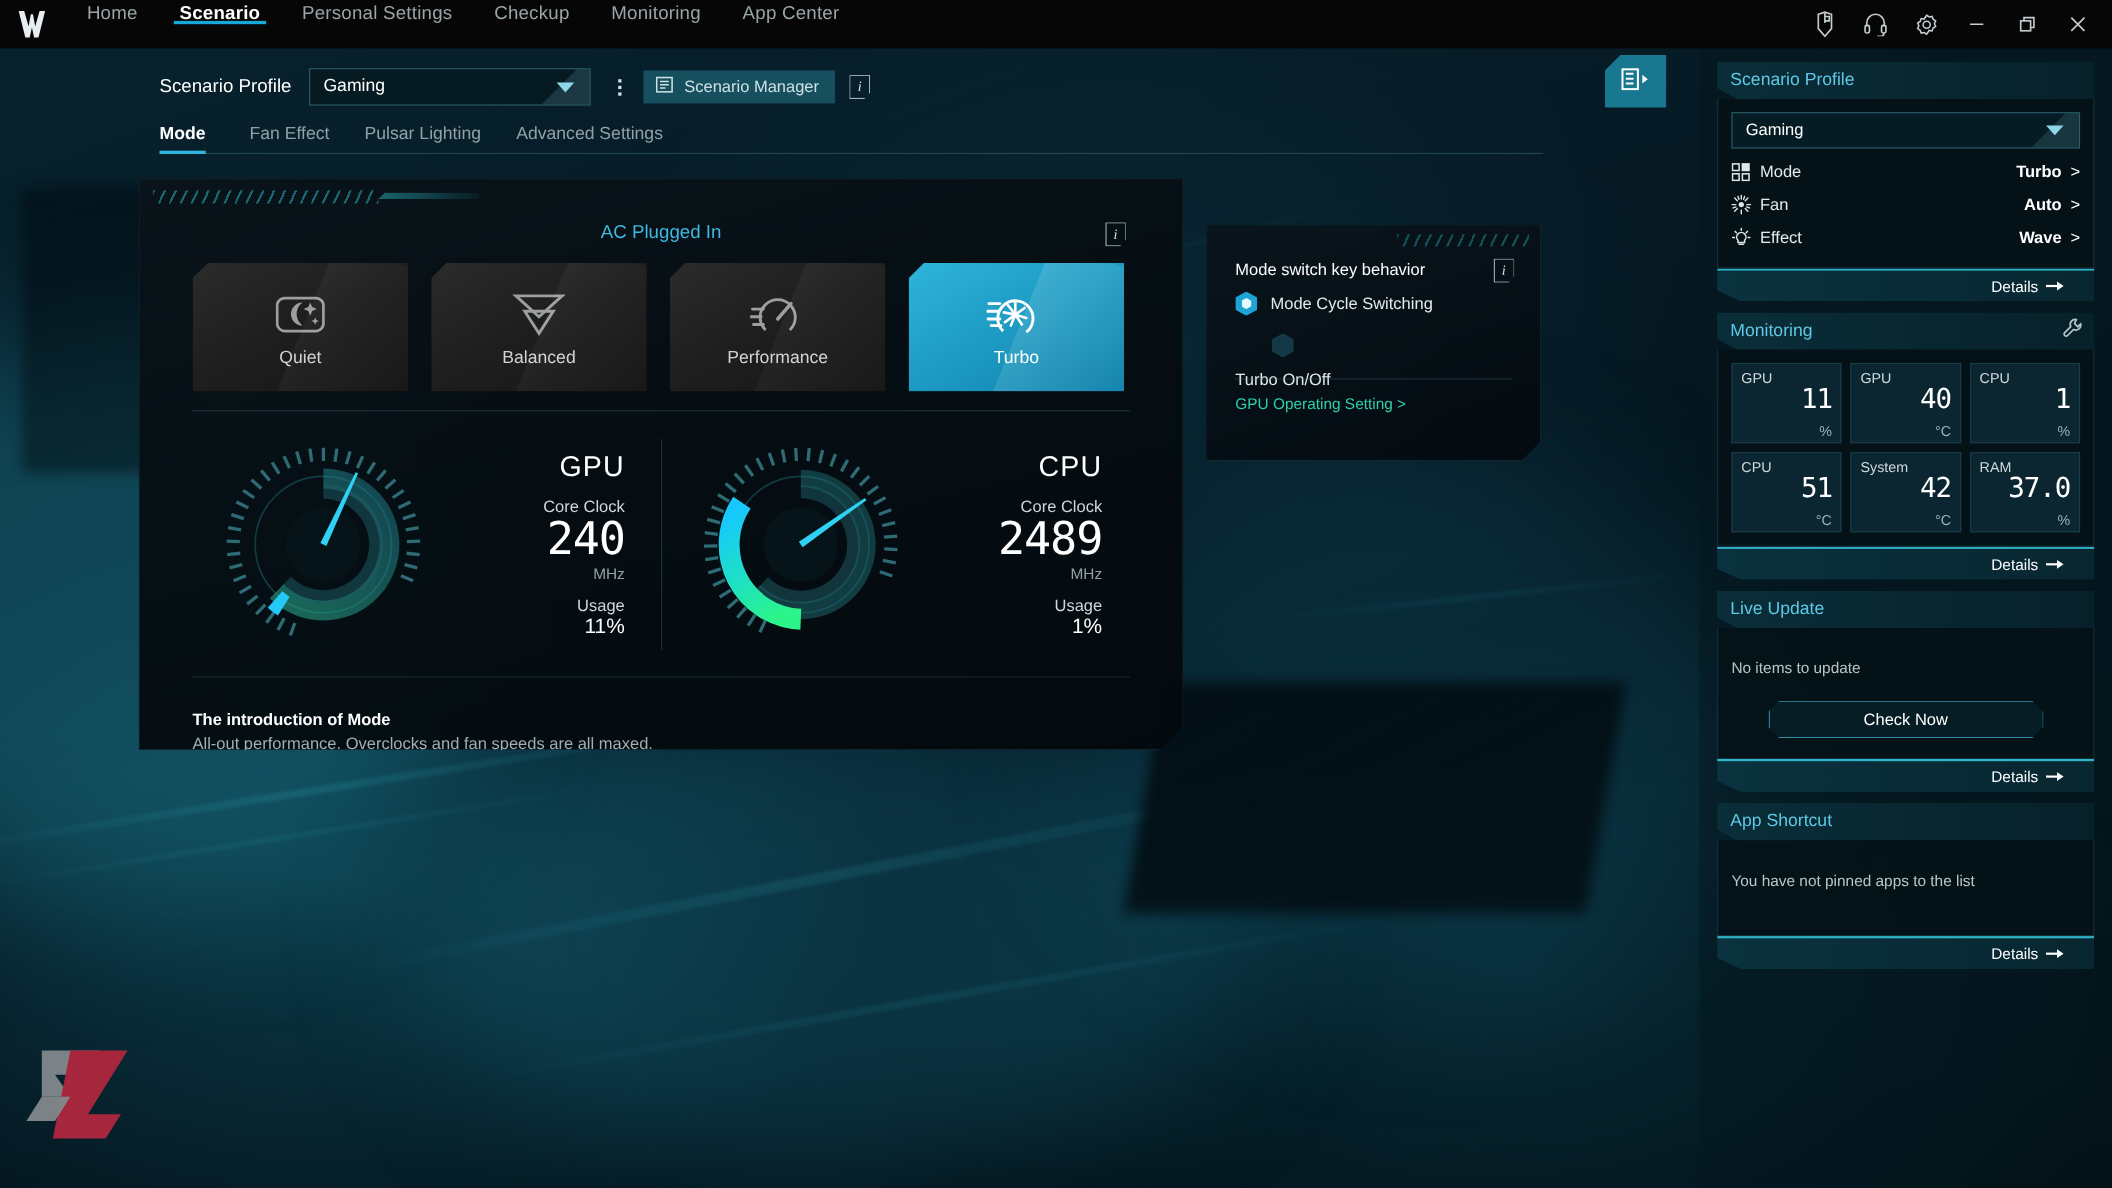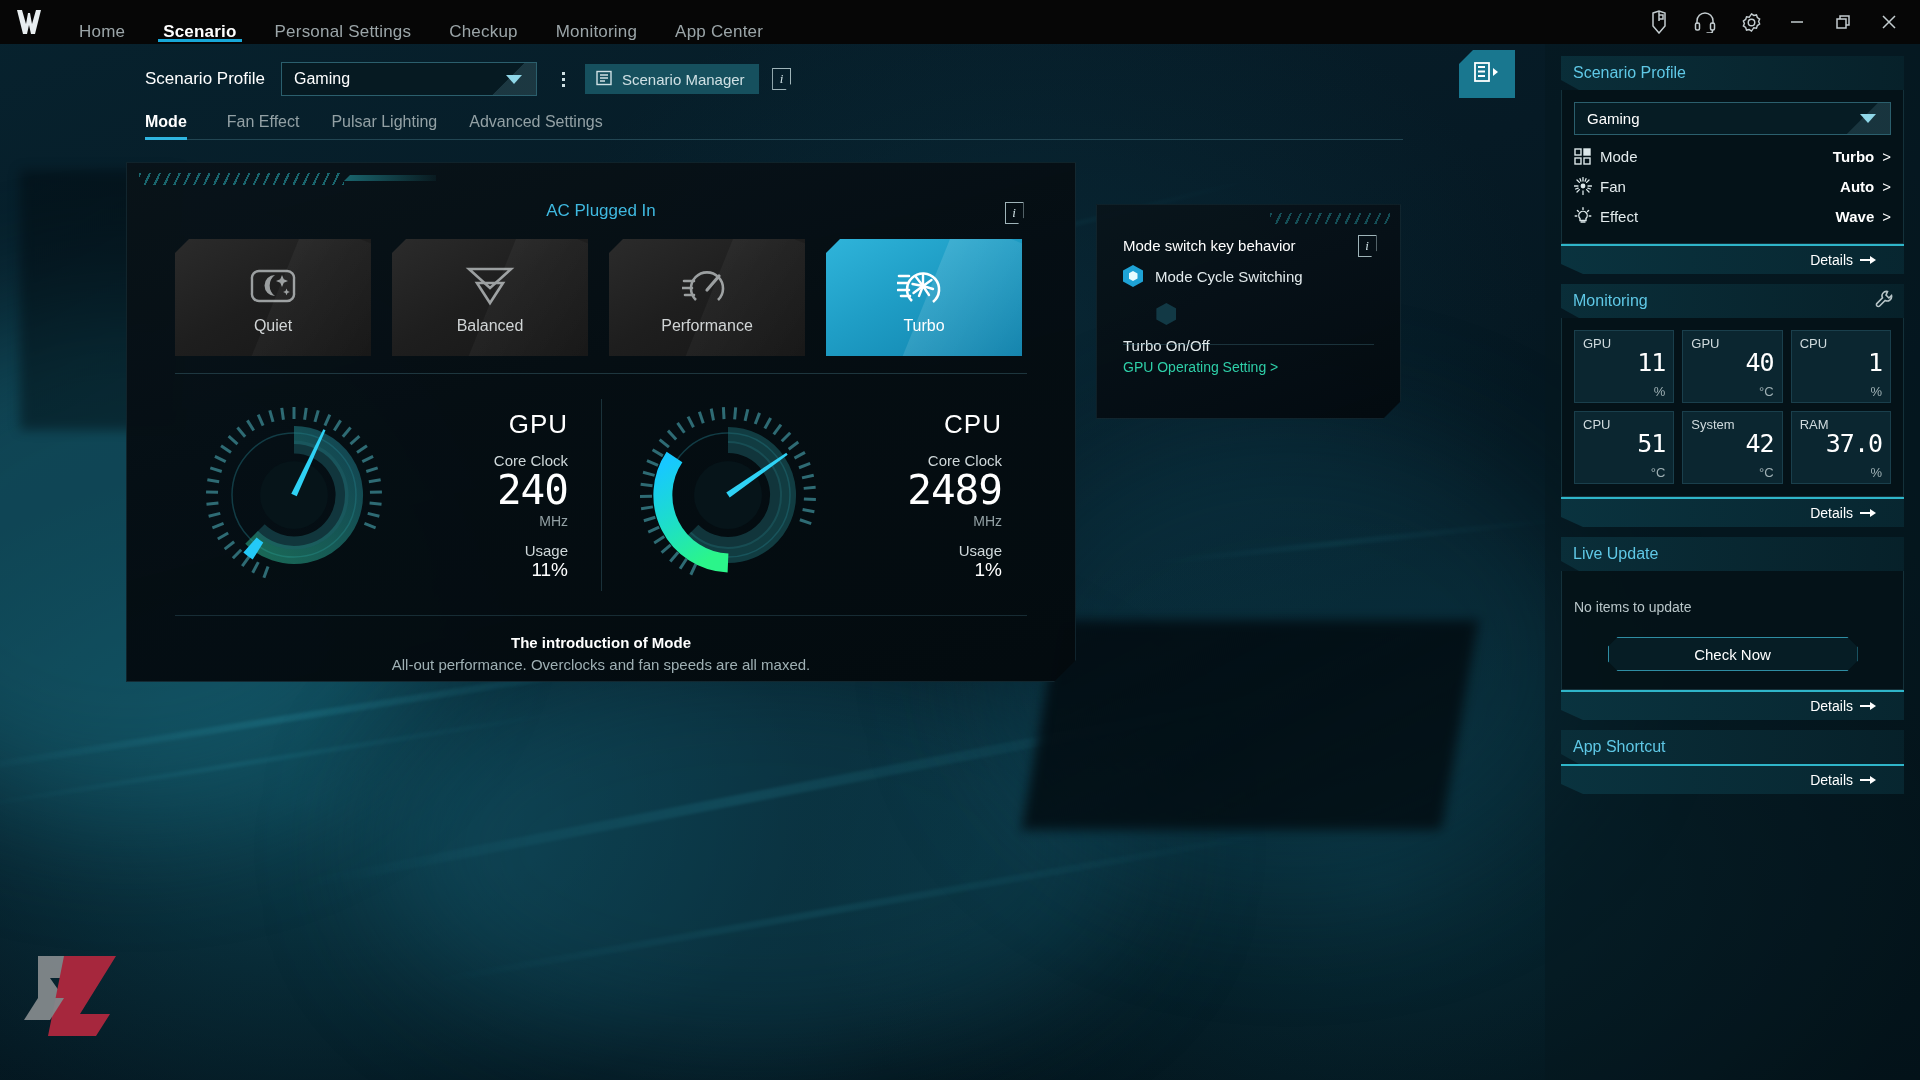--- a/index.html
+++ b/index.html
@@ -40,21 +40,21 @@
   
   #titlebar {
     position: absolute; top: 0; left: 0; right: 0; height: 44px;
     background: #060606;
     display: flex; align-items: center;
     z-index: 40;
   }
   #titlebar .logo {
     width: 60px; display: flex; align-items: center; justify-content: center;
   }
-  .navtabs { display: flex; align-items: flex-end; height: 40px; }
+  .navtabs { display: flex; align-items: flex-start; height: 40px; }
   .navtab {
     position: relative;
     display: flex; align-items: center;
     padding: 0 19px;
     font-size: 17px;
     color: #9ba5a8;
     letter-spacing: .2px;
     cursor: pointer;
   }
   .navtab.active { color: #ffffff; font-weight: bold; }
@@ -238,22 +238,22 @@
     font-size: 41px; color: #ffffff; line-height: 1.05;
     font-family: "DejaVu Sans Mono", monospace; letter-spacing: -1px;
   }
   .g-unit { font-size: 14px; color: #93a1a5; margin-top: 1px; }
   .g-usagelabel { font-size: 15px; color: #cfd8da; margin-top: 13px; }
   .g-usage { font-size: 19px; color: #ffffff; }
 
   .introbox {
     position: absolute; left: 48px; right: 48px; top: 452px;
     border-top: 1px solid rgba(70,120,135,0.30);
-    padding-top: 18px;
-    text-align: center;
+    padding-top: 30px;
+    text-align: left;
   }
   .intro-t { font-size: 15px; color: #ffffff; font-weight: bold; }
   .intro-d { font-size: 15px; color: #9fb0b4; margin-top: 5px; }
 
   
   #switchpanel {
     position: absolute; left: 1096px; top: 160px;
     width: 305px; height: 215px;
     background: linear-gradient(160deg, rgba(9,20,27,0.95), rgba(3,10,15,0.97));
     border: 1px solid rgba(40,80,94,0.30);
@@ -885,20 +885,24 @@
       <span>Details</span>
       <div class="arrow-r"></div>
     </div>
   </div>
 
   <div class="widget">
     <div class="w-head">
       <div class="t">App Shortcut</div>
       <div class="hatch3"></div>
     </div>
+    <div class="w-body">
+      <div class="centertext">You have not pinned apps to the list</div>
+      <div class="pad-empty"></div>
+    </div>
     <div class="w-foot">
       <span>Details</span>
       <div class="arrow-r"></div>
     </div>
   </div>
 
 </div>
 
 <div id="watermark">
   <svg width="118" height="100" viewBox="0 0 118 100">

